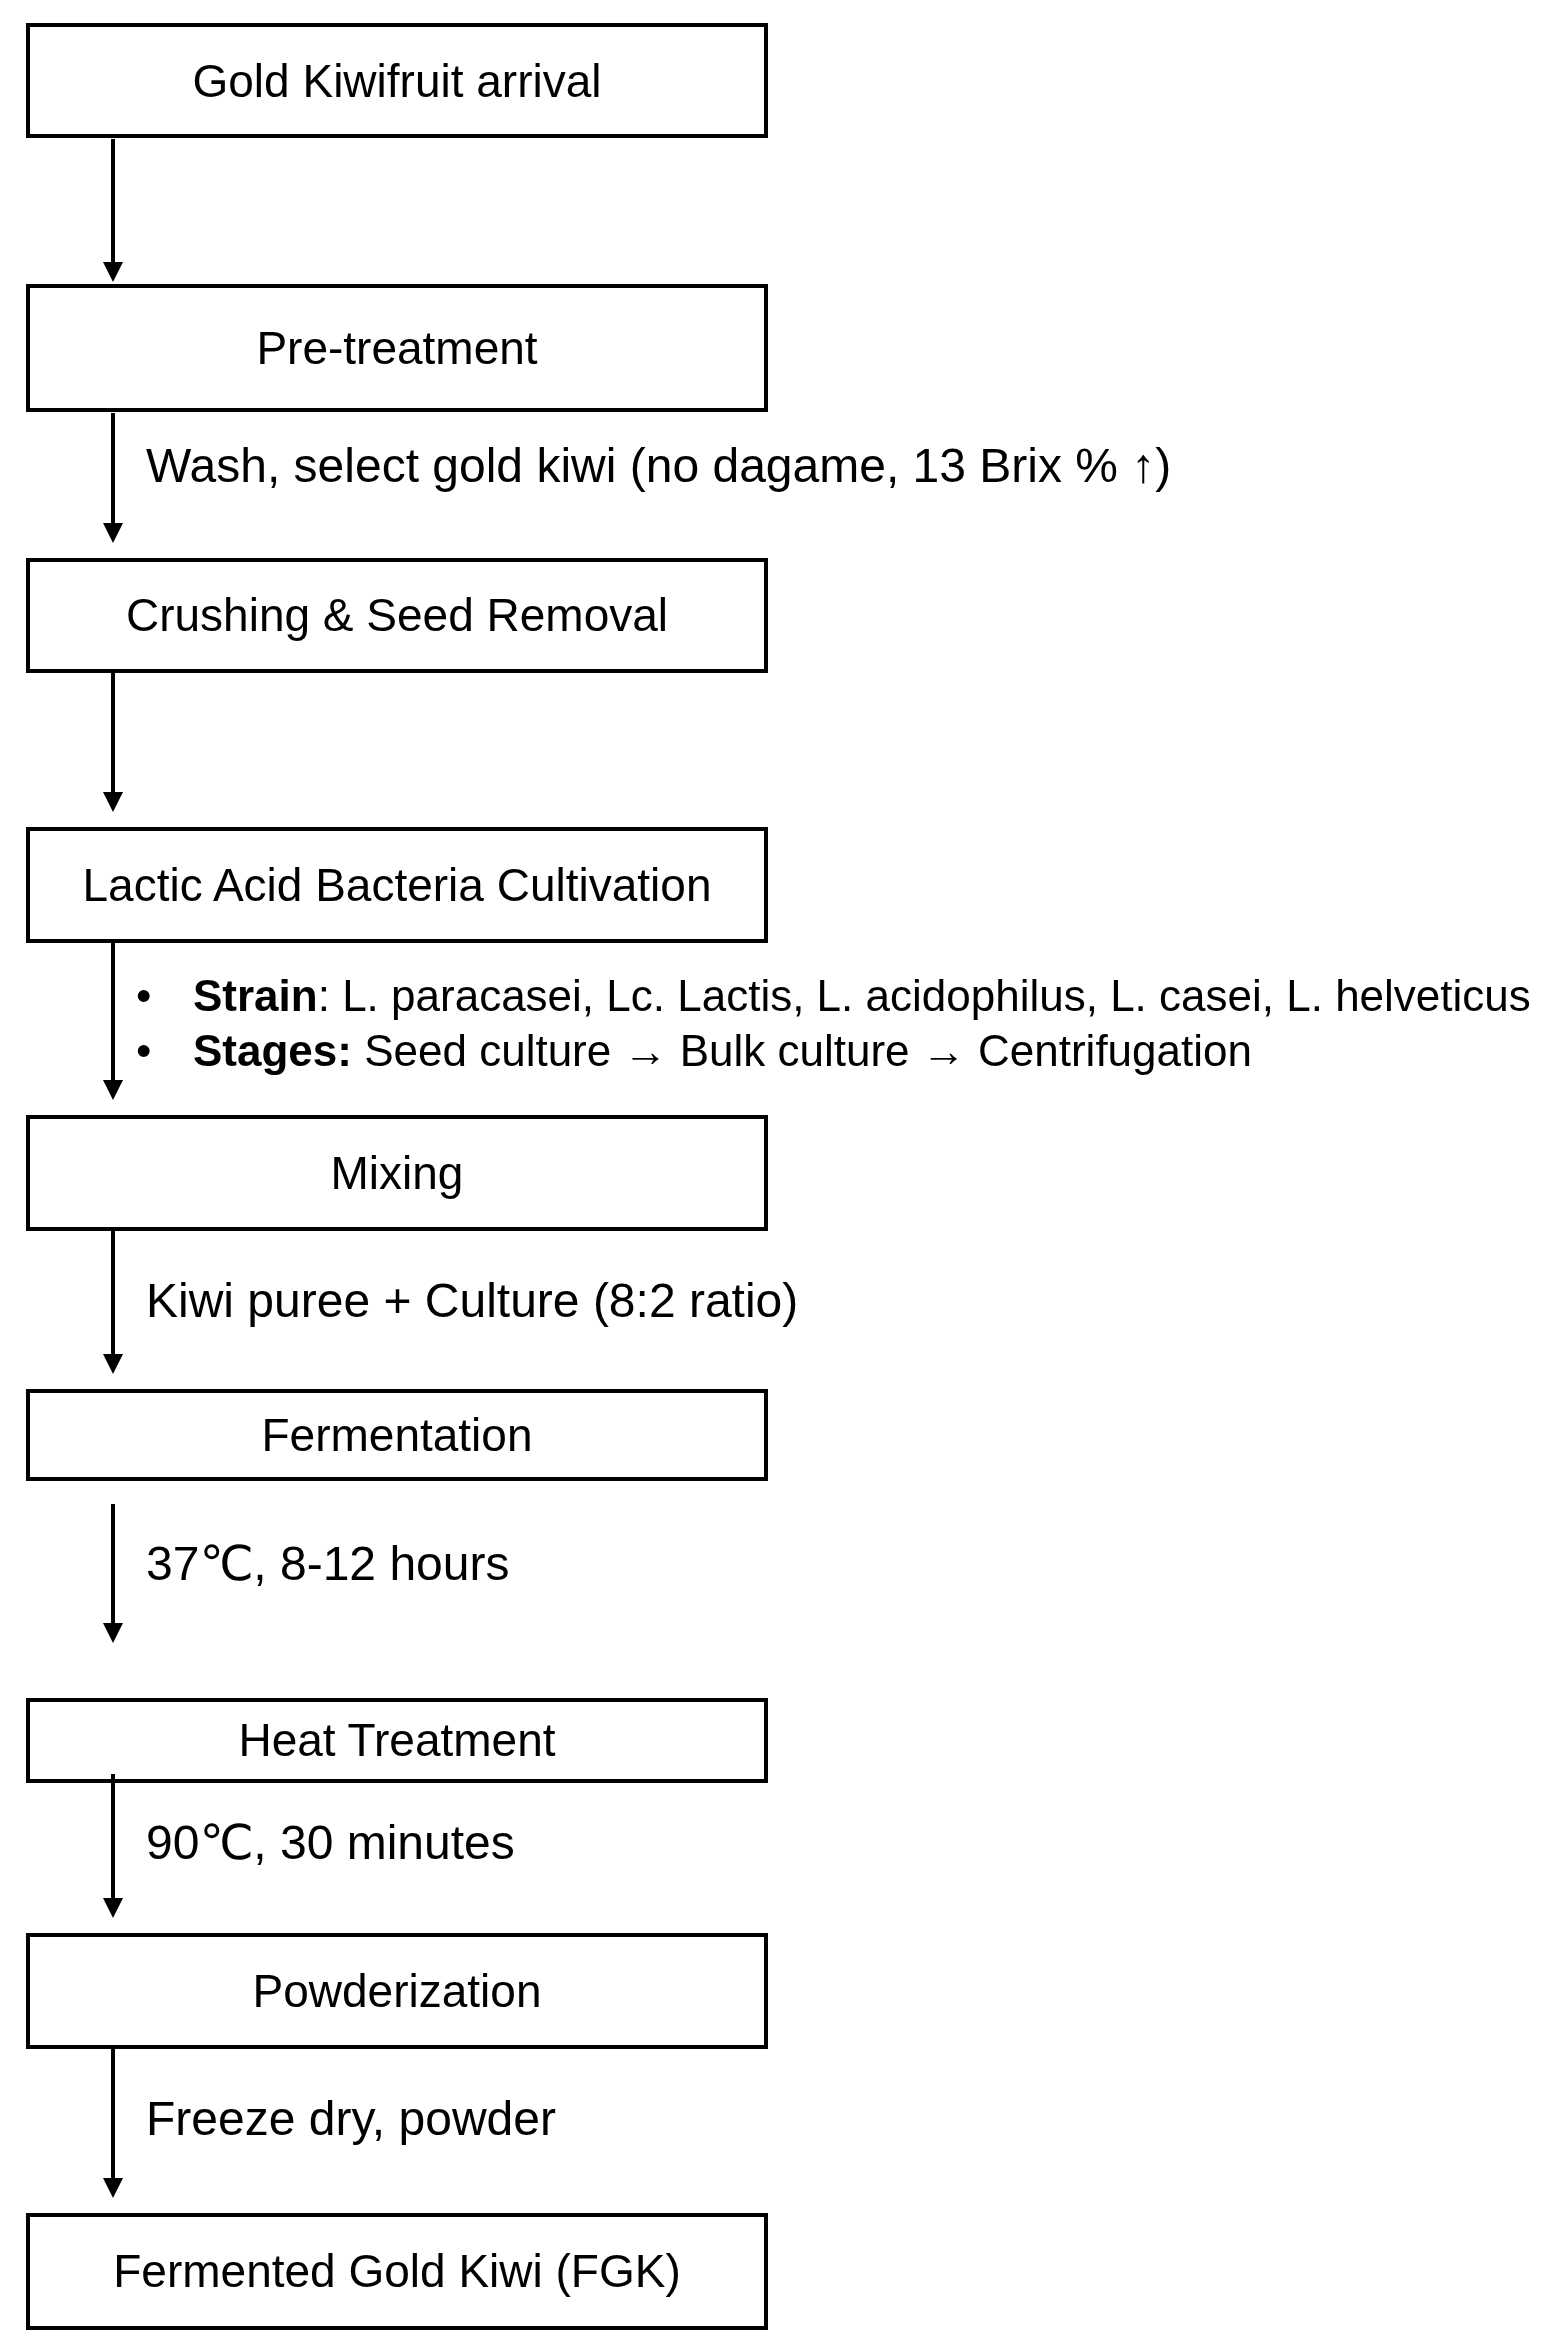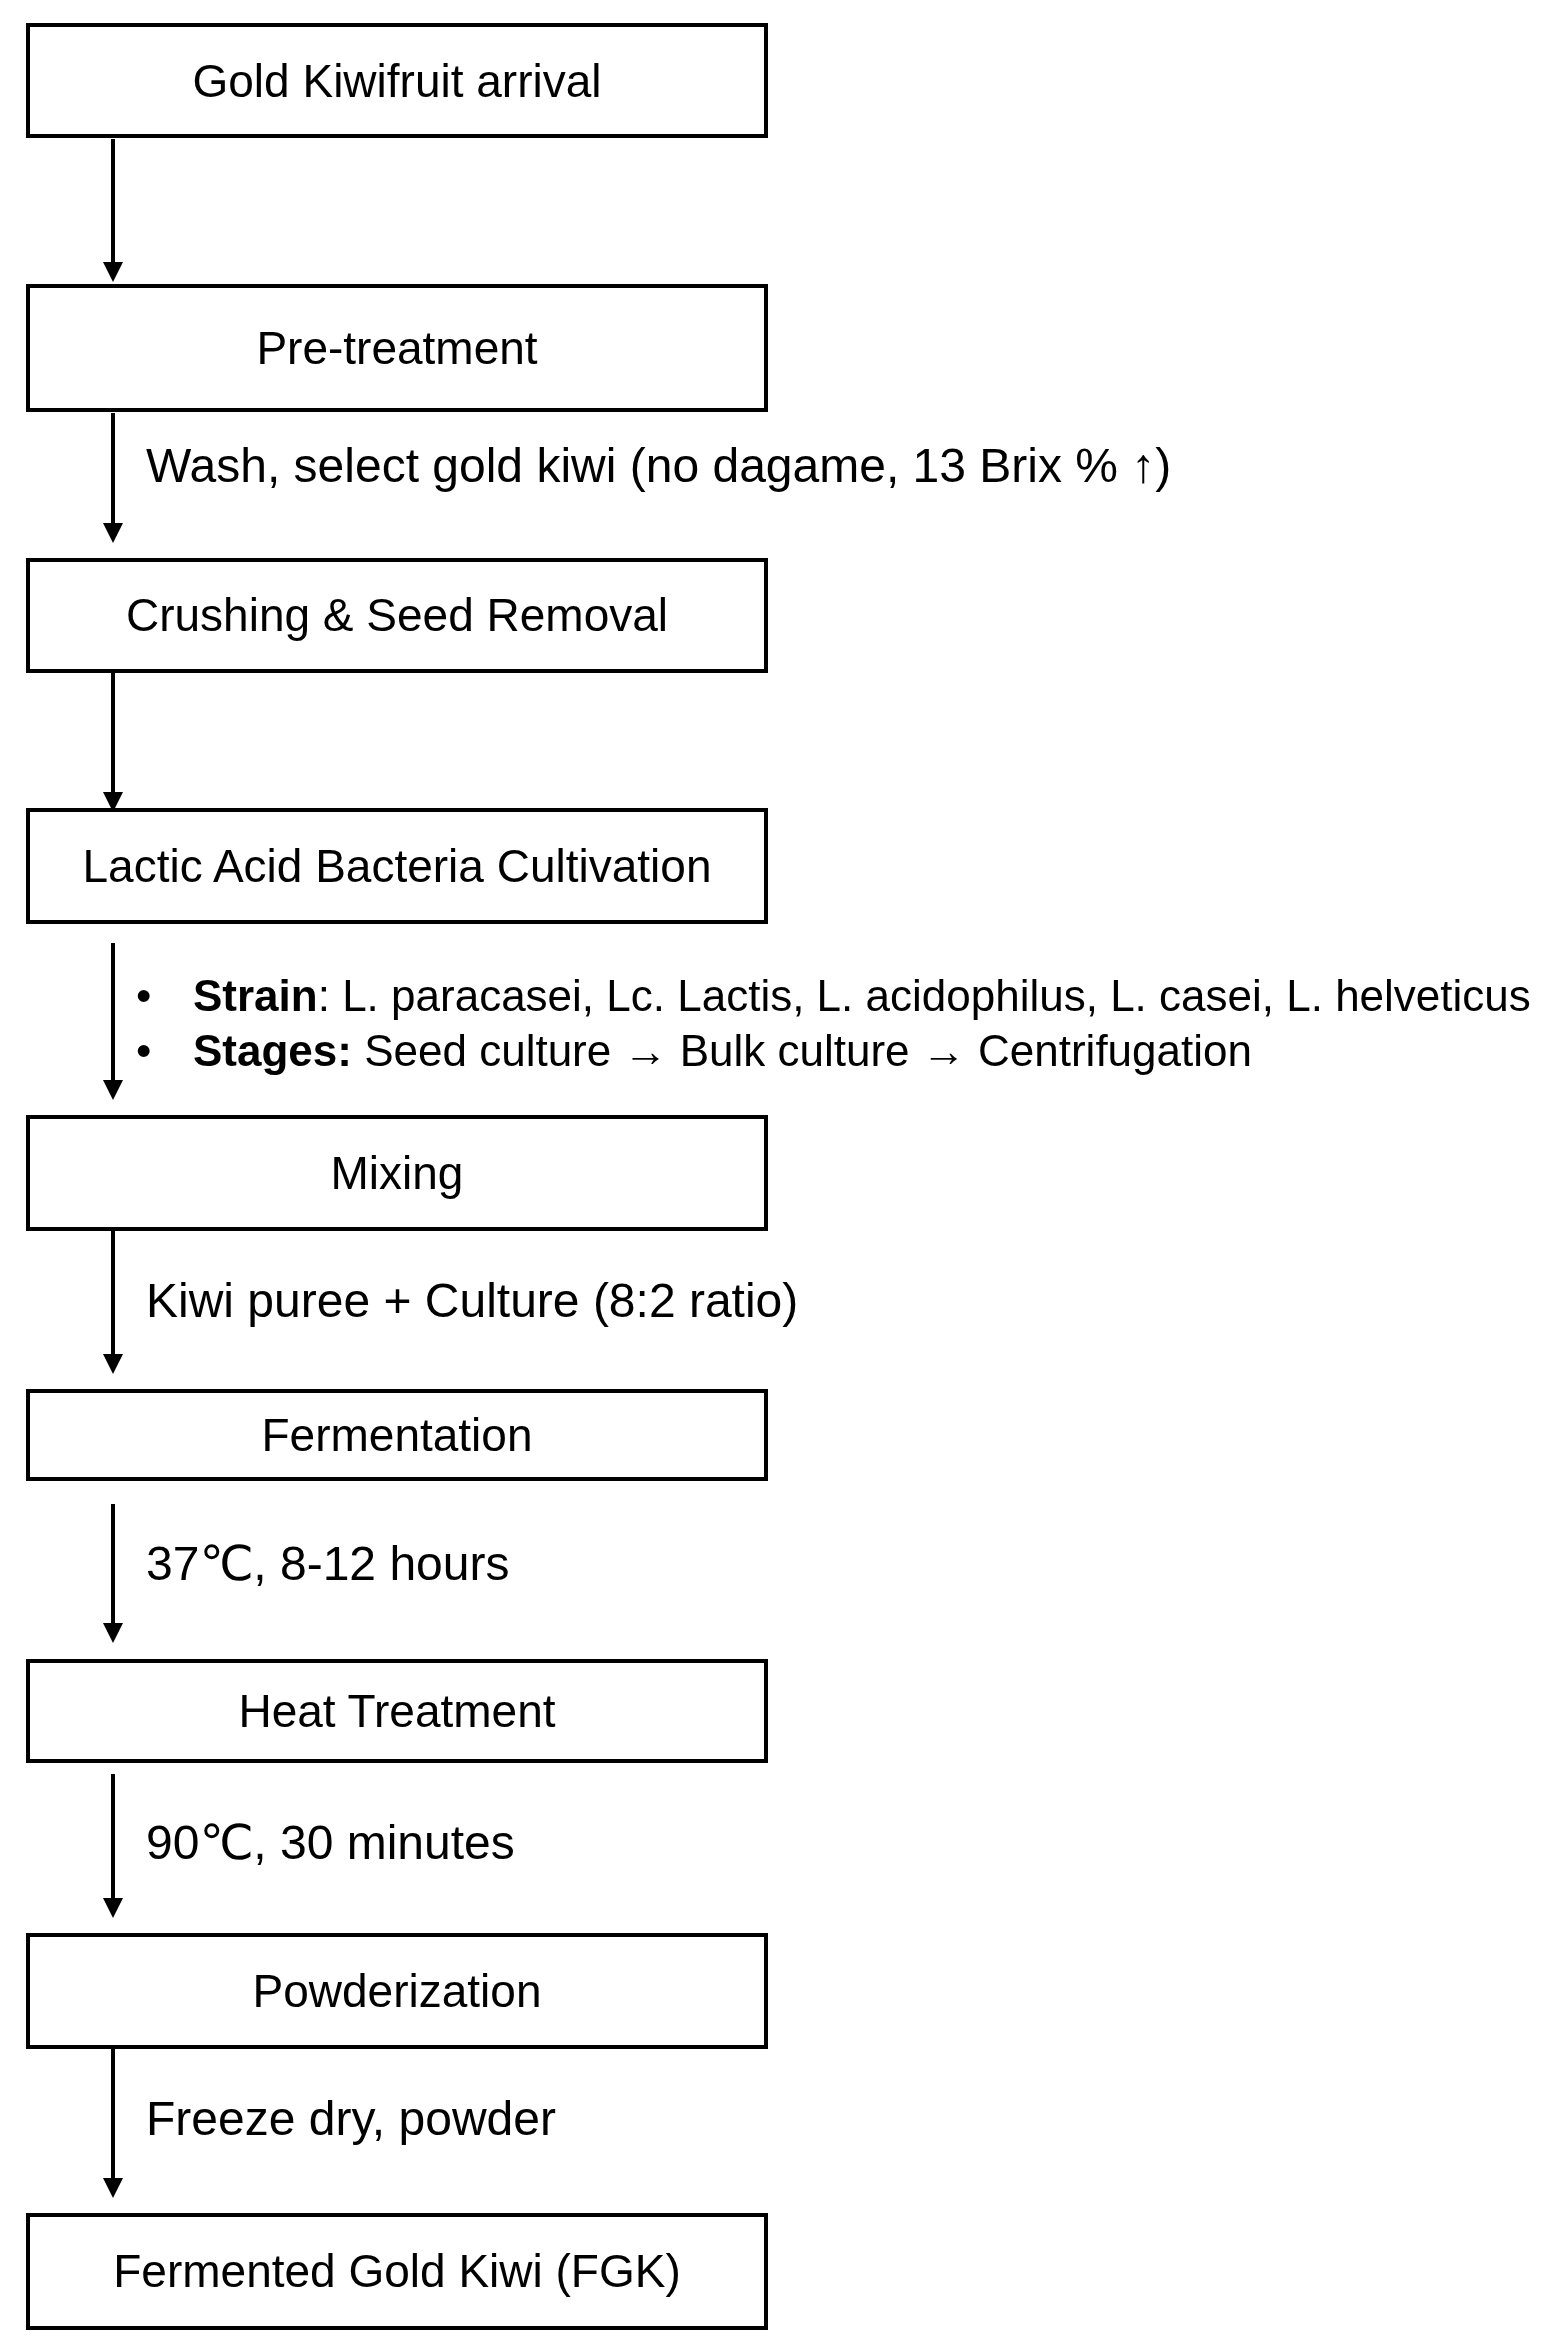--- a/index.html
+++ b/index.html
@@ -68,30 +68,30 @@
 
   <div class="box" style="top:23.4px;height:115px">
     <span class="box-label">Gold Kiwifruit arrival</span>
   </div>
   <div class="box" style="top:284px;height:128px">
     <span class="box-label">Pre-treatment</span>
   </div>
   <div class="box" style="top:558px;height:115px">
     <span class="box-label">Crushing &amp; Seed Removal</span>
   </div>
-  <div class="box" style="top:808px;height:116px">
+  <div class="box" style="top:827px;height:116px">
     <span class="box-label">Lactic Acid Bacteria Cultivation</span>
   </div>
   <div class="box" style="top:1115px;height:116px">
     <span class="box-label">Mixing</span>
   </div>
   <div class="box" style="top:1389px;height:92px">
     <span class="box-label">Fermentation</span>
   </div>
-  <div class="box" style="top:1659px;height:104px">
+  <div class="box" style="top:1698px;height:85px">
     <span class="box-label">Heat Treatment</span>
   </div>
   <div class="box" style="top:1933px;height:116px">
     <span class="box-label">Powderization</span>
   </div>
   <div class="box" style="top:2213px;height:117px">
     <span class="box-label">Fermented Gold Kiwi (FGK)</span>
   </div>
 
   <div class="stem" style="top:139px;height:126px"></div>

